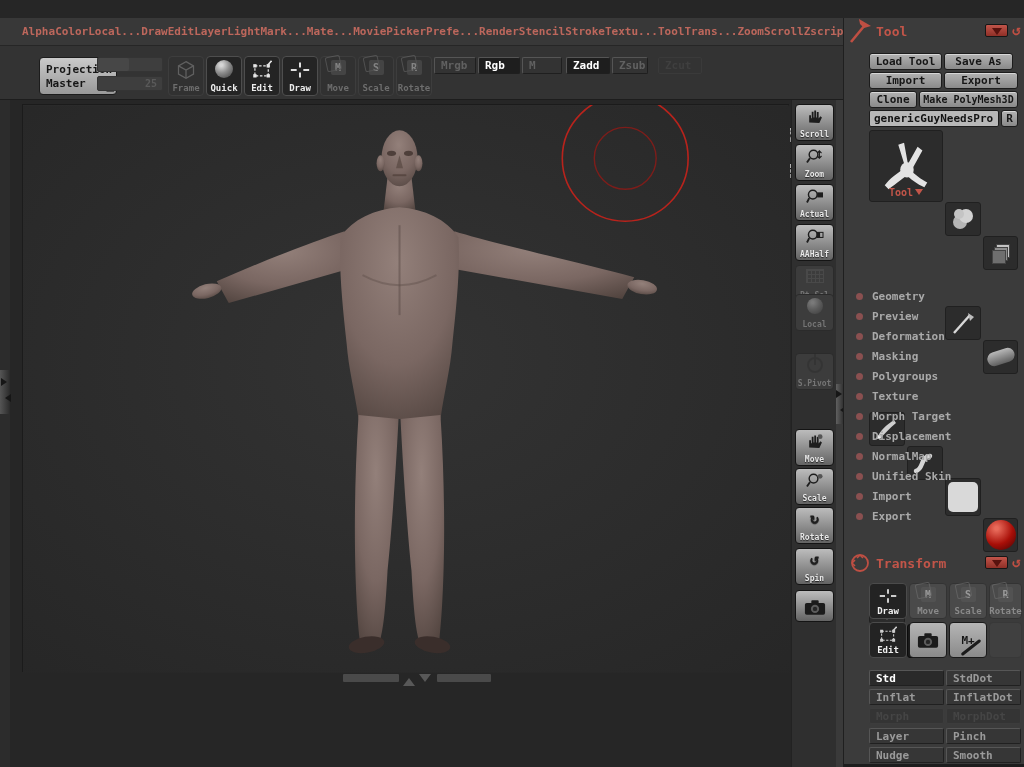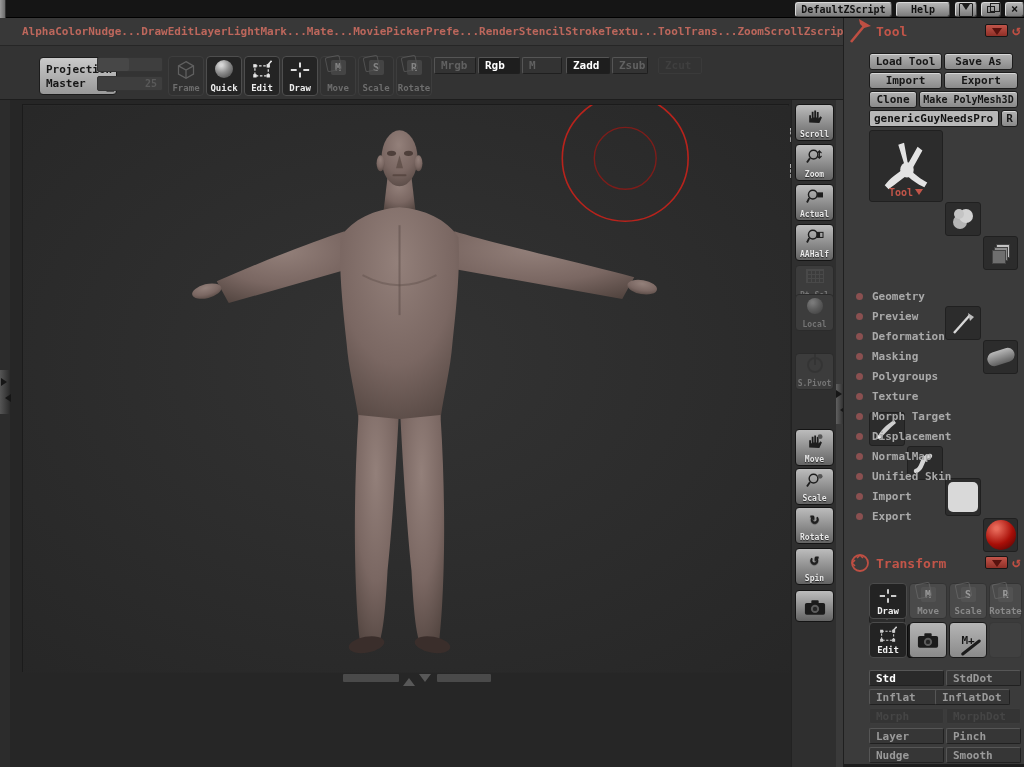--- a/index.html
+++ b/index.html
@@ -165,33 +165,25 @@
   .bmode.active { color:#fff; background:#2a2a2a; }
   .bmode.disabled { color:#454545; border-color:#3c3c3c; background:#343434; }
 
   .pick-icon { transform:rotate(0deg); }
 </style>
 </head>
 <body>
 
 <div class="app">
 
-  <div class="titlebar abs" style="left:0;top:0;width:1024px;height:18px">
-    <div class="edge-tab abs" style="left:0;top:0;width:6px;height:28px"></div>
-    <button class="tbtn abs" style="left:795px;top:2px;width:97px">DefaultZScript</button>
-    <button class="tbtn abs" style="left:896px;top:2px;width:54px">Help</button>
-    <button class="tbtn abs" style="left:955px;top:2px;width:22px"><span class="mini-tri-box"><span class="mini-tri" style="margin-top:0"></span></span></button>
-    <button class="tbtn abs" style="left:981px;top:2px;width:20px"><span class="restore-glyph"></span></button>
-    <button class="tbtn abs close-glyph" style="left:1005px;top:2px;width:19px"><span>×</span></button>
-  </div>
 
   <div class="menubar abs" style="left:0;top:18px;width:843px;height:28px">
     <span class="menu-item">Alpha</span>
     <span class="menu-item">Color</span>
-    <span class="menu-item">Nudge...</span>
+    <span class="menu-item">Local...</span>
     <span class="menu-item">Draw</span>
     <span class="menu-item">Edit</span>
     <span class="menu-item">Layer</span>
     <span class="menu-item">Light</span>
     <span class="menu-item">Mark...</span>
     <span class="menu-item">Mate...</span>
     <span class="menu-item">Movie</span>
     <span class="menu-item">Picker</span>
     <span class="menu-item">Prefe...</span>
     <span class="menu-item">Render</span>
@@ -630,21 +622,21 @@
         </svg>
     </button>
     <button class="xbtn lit" style="left:105px;top:604px;justify-content:center">
       <span class="mplus-ic"><span>M+</span></span>
     </button>
     <button class="xbtn ghostb" style="left:145px;top:604px;width:33px"></button>
 
     <button class="bmode active" style="left:25px;top:652px">Std</button>
     <button class="bmode" style="left:102px;top:652px">StdDot</button>
     <button class="bmode" style="left:25px;top:671px">Inflat</button>
-    <button class="bmode" style="left:91px;top:671px">InflatDot</button>
+    <button class="bmode" style="left:102px;top:671px">InflatDot</button>
     <button class="bmode disabled" style="left:25px;top:690px">Morph</button>
     <button class="bmode disabled" style="left:102px;top:690px">MorphDot</button>
     <button class="bmode" style="left:25px;top:710px">Layer</button>
     <button class="bmode" style="left:102px;top:710px">Pinch</button>
     <button class="bmode" style="left:25px;top:729px">Nudge</button>
     <button class="bmode" style="left:102px;top:729px">Smooth</button>
 
     <div class="abs" style="left:0;top:746px;width:181px;height:3px;background:#1d1d1d"></div>
   </div>
 

